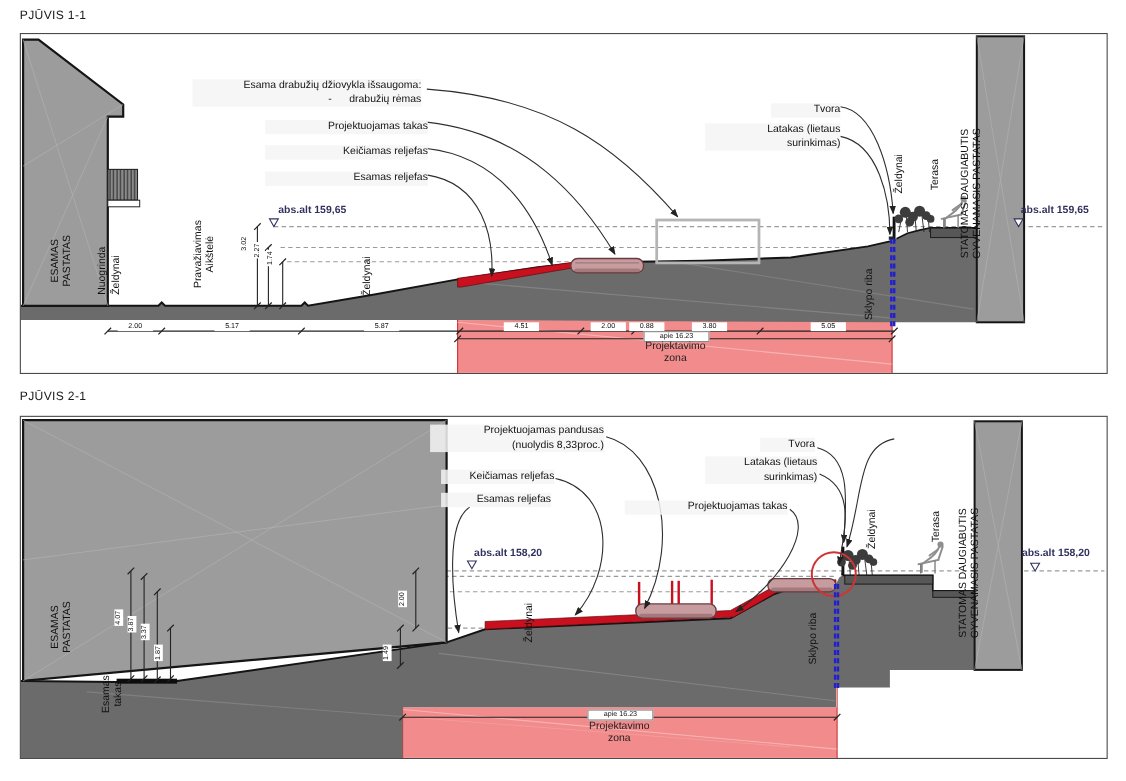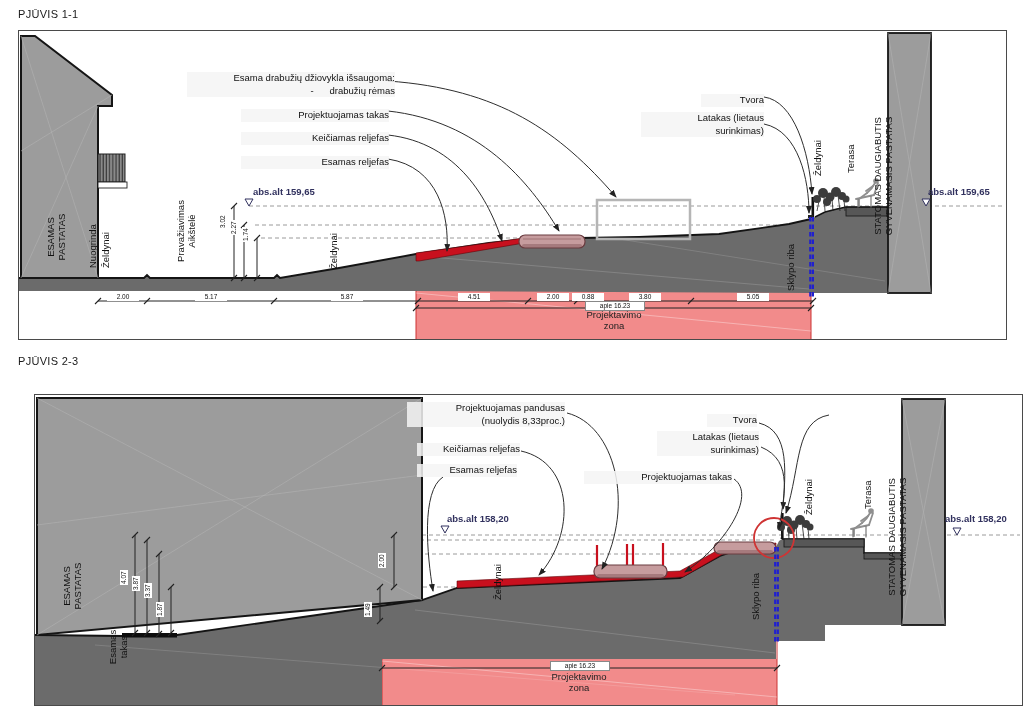--- a/index.html
+++ b/index.html
@@ -137,21 +137,21 @@
       <g stroke="#2e2e2e" stroke-width="1" fill="none">
         <path d="M369,50 C480,58 540,100 597,166" marker-end="url(#arw)"></path>
         <path d="M369,80 C460,90 510,150 540,200" marker-end="url(#arw)"></path>
         <path d="M369,104 C440,112 470,170 483,210" marker-end="url(#arw)"></path>
         <path d="M369,128 C420,136 430,185 428,220" marker-end="url(#arw)"></path>
         <path d="M745,66 C775,70 790,120 793,163" marker-end="url(#arw)"></path>
         <path d="M745,93 C780,100 790,150 790,182" marker-end="url(#arw)"></path>
       </g>
     </svg>
 
-    <div class="lab r bg" style="left:168px;top:41px;width:208px;">
+    <div class="lab r bg" style="left:156px;top:41px;width:208px;">
       <span style="display:block">Esama drabužių džiovykla išsaugoma:</span>
       <span style="display:block" class="pre">-      drabužių rėmas</span>
     </div>
     <div class="lab r bg" style="left:222px;top:78px;width:148px;">Projektuojamas takas</div>
     <div class="lab r bg" style="left:222px;top:101px;width:148px;">Keičiamas reljefas</div>
     <div class="lab r bg" style="left:222px;top:125px;width:148px;">Esamas reljefas</div>
     <div class="lab abs" style="left:234px;top:155px;">abs.alt 159,65</div>
     <div class="lab abs" style="left:909px;top:155px;">abs.alt 159,65</div>
     <div class="lab r bg" style="left:682px;top:63px;width:63px;">Tvora</div>
     <div class="lab r bg" style="left:622px;top:81px;width:123px;">
@@ -178,23 +178,23 @@
     <div class="dim" style="left:553px;top:262px;width:30px;">0.88</div>
     <div class="dim" style="left:610px;top:262px;width:30px;">3.80</div>
     <div class="dim" style="left:718px;top:262px;width:30px;">5.05</div>
     <div class="dim box" style="left:566px;top:270px;width:56px;">apie 16.23</div>
     <div class="lab c zona" style="left:522px;top:278px;width:146px;">
       <span style="display:block">Projektavimo</span>
       <span style="display:block">zona</span>
     </div>
   </div>
 
-  <div class="ptitle" style="left:18px;top:354px;">PJŪVIS 2-3</div>
-
-  <div class="panel" style="left:34px;top:378px;width:987px;height:310px;margin-top:16px;">
+  <div class="ptitle" style="left:18px;top:354px;">PJŪVIS 2-1</div>
+
+  <div class="panel" style="left:18px;top:378px;width:987px;height:310px;">
     <svg width="987" height="310" viewBox="0 0 987 310">
 
       <g stroke="#9a9a9a" stroke-width="1" stroke-dasharray="4 3">
         <line x1="100" y1="140" x2="985" y2="140"></line>
         <line x1="112" y1="145" x2="741" y2="145"></line>
         <line x1="124" y1="159" x2="829" y2="159"></line>
         <line x1="136" y1="192" x2="420" y2="192"></line>
       </g>
 
       <rect x="347" y="264" width="395" height="46" fill="#f28b8b"></rect>

